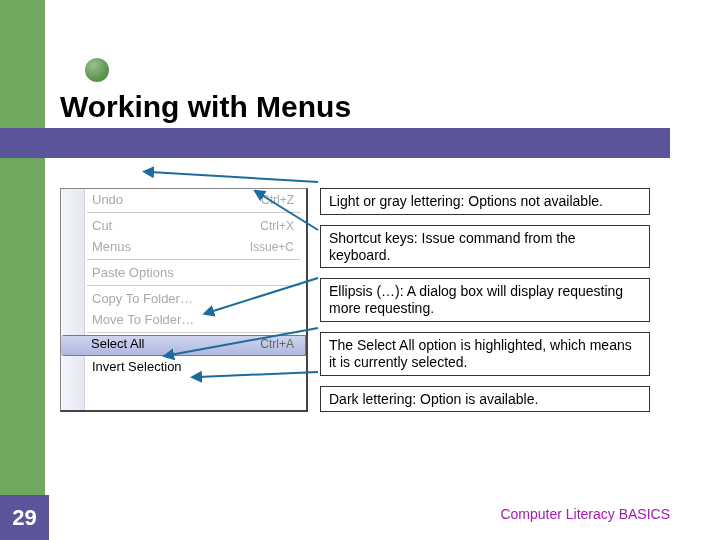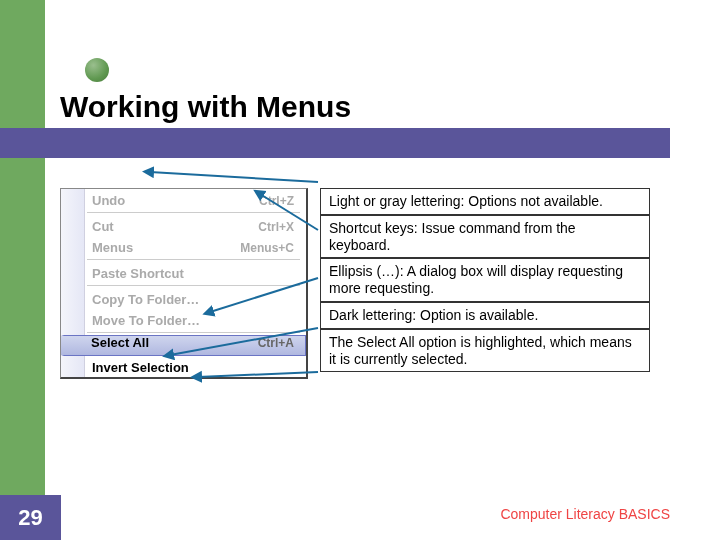--- a/index.html
+++ b/index.html
@@ -46,26 +46,25 @@
     border-right: 2px solid #444;
     border-bottom: 2px solid #444;
     background: #fff;
     font-family: Tahoma, Arial, sans-serif;
     font-size: 13px;
     position: relative;
   }
   .menu-row {
     display: flex;
     justify-content: space-between;
-    align-items: flex-end;
+    align-items: center;
     padding: 2px 12px 2px 28px;
     height: 21px;
     border-left: 3px solid transparent;
     position: relative;
-    font-weight: bold;
   }
   .menu-row.highlight {
     background: linear-gradient(to bottom,#cfd5ee,#b0b8e0);
     border: 1px solid #6a74c4;
     border-left: 3px solid transparent;
     padding: 1px 11px 5px 27px;
   }
   .menu-sep {
     height: 1px;
     margin: 2px 6px 2px 26px;
@@ -81,55 +80,56 @@
     width: 24px;
     background: linear-gradient(to right,#f4f5fb,#e5e7f6);
     border-right: 1px solid #d0d0e0;
   }
   .menu-inner { position: relative; }
   
   .callouts {
     width: 330px;
     display: flex;
     flex-direction: column;
+    gap: 10px;
   }
   .callout-box {
     border: 1px solid #333;
     background: #fff;
     padding: 4px 8px;
     font-size: 14px;
     line-height: 1.2;
     color: #000;
   }
   
   .arrow-svg {
     position: absolute;
     pointer-events: none;
     left: 0;
     top: 0;
   }
   
   .page-num {
     position: absolute;
     left: 0; bottom: 0;
-    width: 61px; height: 45px;
+    width: 49px; height: 45px;
     background: #5a559a;
     color: #fff;
     font-size: 22px;
     font-weight: bold;
     display: flex;
     align-items: center;
     justify-content: center;
   }
   .footer-text {
     position: absolute;
     right: 50px;
     bottom: 18px;
     font-size: 14px;
-    color: #ef4444;
+    color: #a21caf;
   }
   .bullet {
     position:absolute;
     left: 85px;
     top: 58px;
     width: 24px;
     height: 24px;
     border-radius: 50%;
     background: radial-gradient(circle at 35% 30%, #9abf8e, #5f9850 60%, #4a7c3d);
   }
@@ -153,25 +153,25 @@
             <span class="label">Undo</span>
             <span class="shortcut">Ctrl+Z</span>
           </div>
           <div class="menu-sep"></div>
           <div class="menu-row disabled">
             <span class="label">Cut</span>
             <span class="shortcut">Ctrl+X</span>
           </div>
           <div class="menu-row disabled">
             <span class="label">Menus</span>
-            <span class="shortcut">Menus+C</span>
-          </div>
-          <div class="menu-sep"></div>
-          <div class="menu-row disabled">
-            <span class="label">Paste Shortcut</span>
+            <span class="shortcut">Issue+C</span>
+          </div>
+          <div class="menu-sep"></div>
+          <div class="menu-row disabled">
+            <span class="label">Paste Options</span>
             <span class="shortcut"></span>
           </div>
           <div class="menu-sep"></div>
           <div class="menu-row disabled">
             <span class="label">Copy To Folder…</span>
             <span class="shortcut"></span>
           </div>
           <div class="menu-row disabled">
             <span class="label">Move To Folder…</span>
             <span class="shortcut"></span>
@@ -185,22 +185,22 @@
             <span class="label">Invert Selection</span>
             <span class="shortcut"></span>
           </div>
         </div>
     </div>
 
     <div class="callouts">
       <div class="callout-box">Light or gray lettering: Options not available.</div>
       <div class="callout-box">Shortcut keys: Issue command from the keyboard.</div>
       <div class="callout-box">Ellipsis (…): A dialog box will display requesting more requesting.</div>
+      <div class="callout-box">The Select All option is highlighted, which means it is currently selected.</div>
       <div class="callout-box">Dark lettering: Option is available.</div>
-      <div class="callout-box">The Select All option is highlighted, which means it is currently selected.</div>
     </div>
   </div>
 
   <svg class="arrow-svg" width="640" height="340">
     <defs>
       <marker id="arrowhead" markerWidth="8" markerHeight="8" refX="2" refY="3" orient="auto">
         <polygon points="0 0, 6 3, 0 6" fill="#1b6b9c"></polygon>
       </marker>
     </defs>
     <g stroke="#1b6b9c" stroke-width="2" fill="none" marker-end="url(#arrowhead)">

